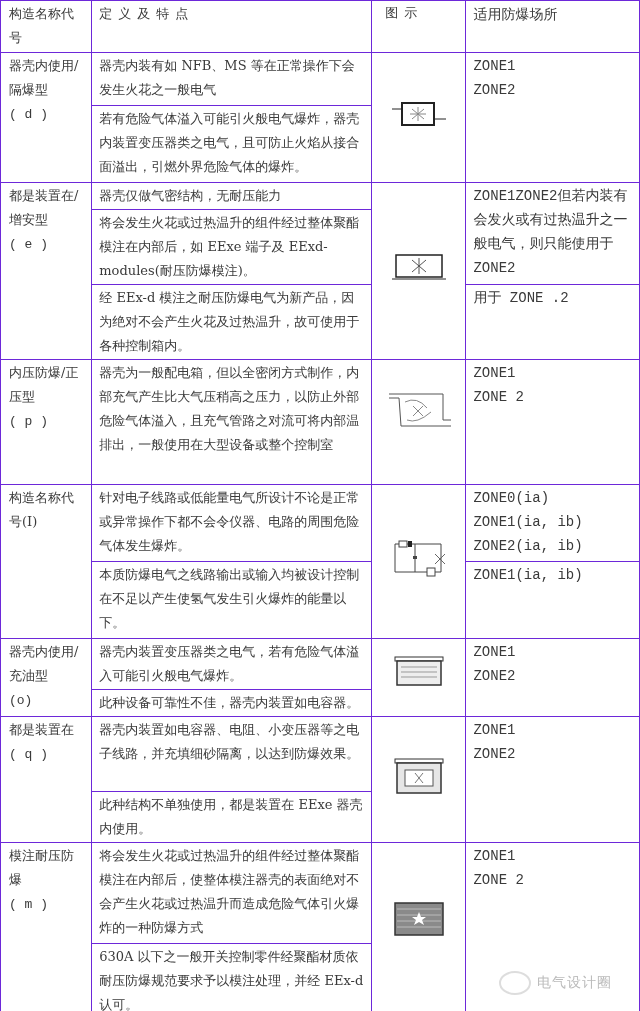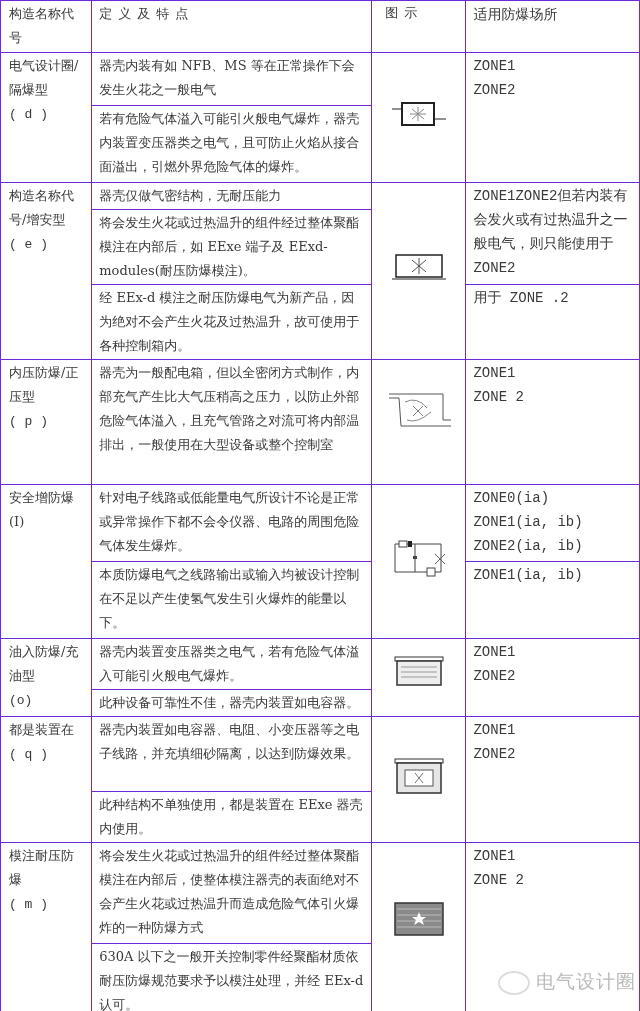--- a/index.html
+++ b/index.html
@@ -8,37 +8,37 @@
   table { border-collapse:collapse; position:absolute; left:0; top:0; width:640px; table-layout:fixed; }
   td { border:1px solid #6d28d9; vertical-align:top; font-size:13px; line-height:24px; padding:1px 7px; color:#3a3a3a; }
   .c1 { width:75px; padding-left:8px; }
   .c2 { width:264px; }
   .c3 { width:80px; padding:0; vertical-align:middle; text-align:center; }
   .c4 { width:158px; font-family:"Liberation Mono","DejaVu Sans Mono",monospace; font-size:14px;margin-left:18px; }
   .hdr td { height:49px; }
   .hdr .c2, .hdr .c3 { letter-spacing:6px;margin-top:19px; }
   .mono { font-family:"Liberation Mono","DejaVu Sans Mono",monospace; }
   .fig { display:inline-block; }
-  .watermark { position:absolute; right:4px; bottom:16px; font-size:19px; color:#bbb; font-family:"DejaVu Sans",sans-serif; letter-spacing:1px; }
+  .watermark { position:absolute; right:28px; bottom:16px; font-size:14px; color:#bbb; font-family:"DejaVu Sans",sans-serif; letter-spacing:1px; }
   .wm-icon { display:inline-block; width:28px; height:20px; border:2px solid #ddd; border-radius:50%; vertical-align:middle; margin-right:6px; }
 </style>
 </head>
 <body>
 
 <table>
   <tbody>
       <tr class="hdr">
     <td class="c1">构造名称代号</td>
     <td class="c2">定义及特点</td>
     <td class="c3" style="vertical-align:top;text-align:left;padding-left:13px;">图示</td>
     <td class="c4" style="font-family:'DejaVu Serif',serif;">适用防爆场所</td>
   </tr>
 
   <tr>
-    <td class="c1" rowspan="2"><span>电气设计圈/隔爆型</span><br><span class="mono">( d )</span></td>
+    <td class="c1" rowspan="2"><span>器壳内使用/隔爆型</span><br><span class="mono">( d )</span></td>
     <td class="c2" style="height:50px">器壳内装有如 NFB、MS 等在正常操作下会发生火花之一般电气</td>
     <td class="c3" rowspan="2">
       <svg class="fig" width="58" height="26" viewBox="0 0 58 26">
             <rect x="12" y="2" width="32" height="22" fill="none" stroke="#222" stroke-width="2"></rect>
             <line x1="2" y1="8" x2="12" y2="8" stroke="#222"></line>
             <line x1="44" y1="18" x2="56" y2="18" stroke="#222"></line>
             <g stroke="#888">
               <line x1="22" y1="8" x2="34" y2="18"></line>
               <line x1="34" y1="8" x2="22" y2="18"></line>
               <line x1="28" y1="6" x2="28" y2="20"></line>
@@ -46,21 +46,21 @@
             </g>
           </svg>
     </td>
     <td class="c4" rowspan="2"><span>ZONE1</span><br><span>ZONE2</span></td>
   </tr>
   <tr>
     <td class="c2" style="height:74px">若有危险气体溢入可能引火般电气爆炸，器壳内装置变压器类之电气，且可防止火焰从接合面溢出，引燃外界危险气体的爆炸。</td>
   </tr>
 
   <tr>
-    <td class="c1" rowspan="3"><span>构造名称代号/增安型</span><br><span class="mono">( e )</span></td>
+    <td class="c1" rowspan="3"><span>都是装置在/增安型</span><br><span class="mono">( e )</span></td>
     <td class="c2" style="height:24px">器壳仅做气密结构，无耐压能力</td>
     <td class="c3" rowspan="3">
       <svg class="fig" width="54" height="28" viewBox="0 0 54 28">
             <rect x="4" y="2" width="46" height="22" fill="none" stroke="#222" stroke-width="1.5"></rect>
             <line x1="0" y1="26" x2="54" y2="26" stroke="#222"></line>
             <g stroke="#555">
               <line x1="20" y1="7" x2="34" y2="19"></line>
               <line x1="34" y1="7" x2="20" y2="19"></line>
               <line x1="27" y1="5" x2="27" y2="21"></line>
             </g>
@@ -88,21 +88,21 @@
               <path d="M20 30 Q30 34 44 22" fill="none"></path>
               <line x1="26" y1="16" x2="36" y2="26"></line>
               <line x1="36" y1="16" x2="26" y2="26"></line>
             </g>
           </svg>
     </td>
     <td class="c4"><span>ZONE1</span><br><span>ZONE  2</span></td>
   </tr>
 
   <tr>
-    <td class="c1" rowspan="2"><span>安全增防爆(I)</span><span class="mono"></span></td>
+    <td class="c1" rowspan="2"><span>构造名称代号(I)</span><span class="mono"></span></td>
     <td class="c2" style="height:74px">针对电子线路或低能量电气所设计不论是正常或异常操作下都不会令仪器、电路的周围危险气体发生爆炸。</td>
     <td class="c3" rowspan="2">
       <svg class="fig" width="56" height="44" viewBox="0 0 56 44">
             <path d="M4 8 H50 V36 H4 Z" fill="none" stroke="#444"></path>
             <rect x="8" y="5" width="8" height="6" fill="#fff" stroke="#444"></rect>
             <rect x="17" y="5" width="4" height="6" fill="#222"></rect>
             <line x1="24" y1="8" x2="24" y2="36" stroke="#444"></line>
             <rect x="22" y="20" width="4" height="3" fill="#444"></rect>
             <rect x="36" y="32" width="8" height="8" fill="#fff" stroke="#444"></rect>
             <g stroke="#666">
@@ -114,21 +114,21 @@
     <td class="c4" style="white-space:pre-line">ZONE0(ia)
 ZONE1(ia, ib)
 ZONE2(ia, ib)</td>
   </tr>
   <tr>
     <td class="c2" style="height:74px">本质防爆电气之线路输出或输入均被设计控制在不足以产生使氢气发生引火爆炸的能量以下。</td>
     <td class="c4">ZONE1(ia, ib)</td>
   </tr>
 
   <tr>
-    <td class="c1" rowspan="2"><span>油入防爆/充油型</span><br><span class="mono">(o)</span></td>
+    <td class="c1" rowspan="2"><span>器壳内使用/充油型</span><br><span class="mono">(o)</span></td>
     <td class="c2" style="height:46px">器壳内装置变压器类之电气，若有危险气体溢入可能引火般电气爆炸。</td>
     <td class="c3" rowspan="2" style="vertical-align:top;padding-top:16px;">
       <svg class="fig" width="52" height="32" viewBox="0 0 52 32">
             <rect x="2" y="2" width="48" height="4" fill="none" stroke="#333"></rect>
             <rect x="4" y="6" width="44" height="24" fill="#eee" stroke="#333" stroke-width="1.5"></rect>
             <g stroke="#999">
               <line x1="8" y1="12" x2="44" y2="12"></line>
               <line x1="8" y1="17" x2="44" y2="17"></line>
               <line x1="8" y1="22" x2="44" y2="22"></line>
             </g>

